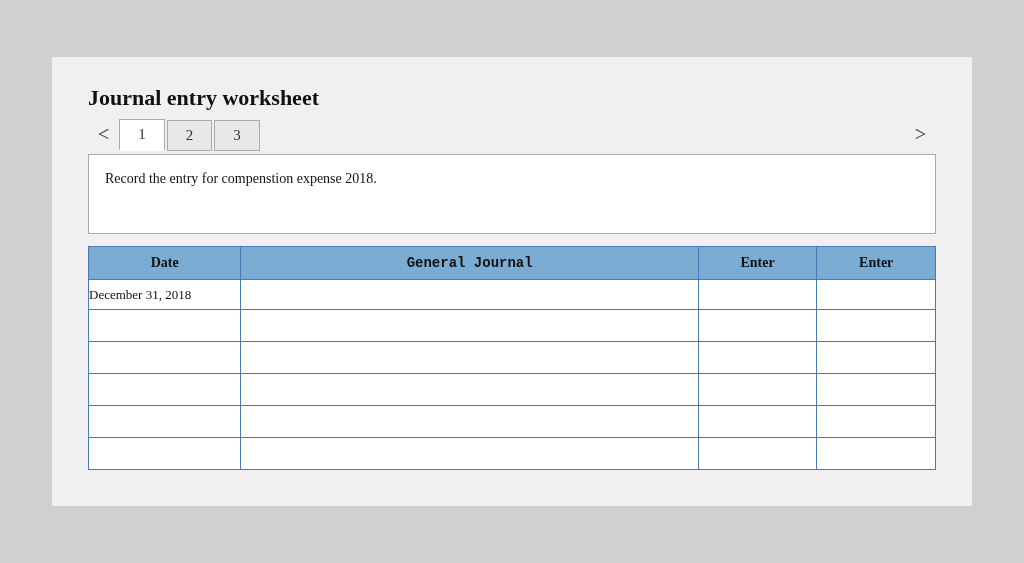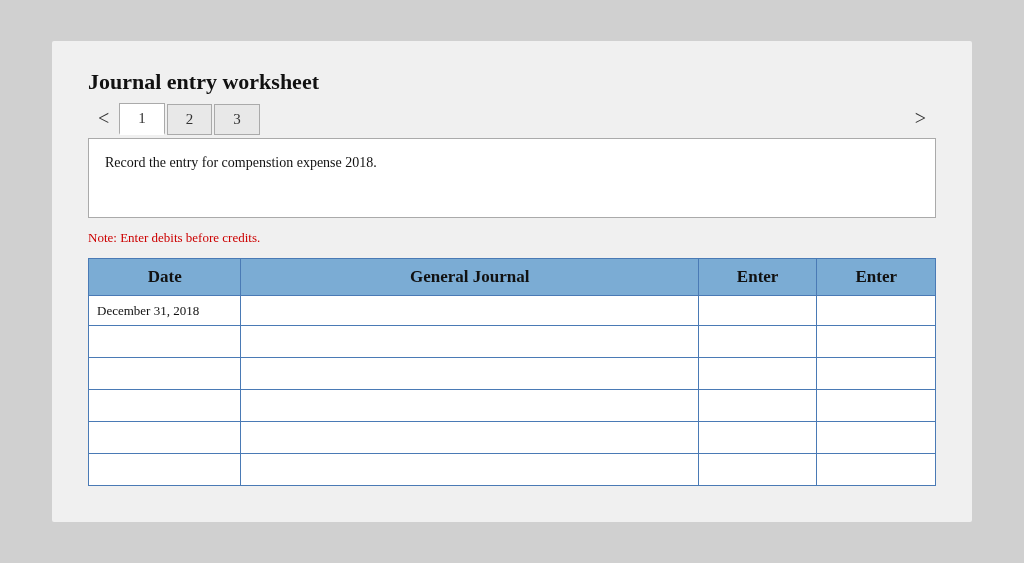--- a/index.html
+++ b/index.html
@@ -73,45 +73,45 @@
     }
     .journal-table {
       width: 100%;
       border-collapse: collapse;
       border: 1px solid #4a7ab5;
     }
     .journal-table th {
       background: #7bacd4;
       color: #111;
       font-weight: bold;
-      font-size: 17px;
+      font-size: 14px;
       padding: 8px 10px;
       border: 1px solid #4a7ab5;
       text-align: center;
     }
     .journal-table td {
       border: 1px solid #4a7ab5;
       padding: 0;
       height: 30px;
       font-size: 13px;
       color: #111;
       background: #fff;
     }
     .journal-table td.date-cell {
-      padding: 4px 8px;
+      padding: 4px 0;
       width: 160px;
     }
     .journal-table td.journal-cell {
       width: auto;
     }
     .journal-table td.amount-cell {
       width: 110px;
     }
     .col-date { width: 18%; }
-    .col-journal { width: 54%; }
+    .col-journal { width: 54%; font-family: Liberation Mono, monospace; }
     .col-debit { width: 14%; }
     .col-credit { width: 14%; }
 
     .tabs-nav-row {
       display: flex;
       align-items: center;
       margin-bottom: 2px;
     }
     .tabs-group {
       display: flex;
@@ -132,21 +132,20 @@
       <div class="tab inactive">2</div>
       <div class="tab inactive">3</div>
     </div>
     <span class="nav-arrow nav-arrow-right">&gt;</span>
   </div>
 
   <div class="content-box">
     <span>Record the entry for compenstion expense 2018.</span>
   </div>
 
-  <div class="note-text">Note: Enter debits before credits.</div>
 
   <table class="journal-table">
     <thead>
       <tr>
         <th class="col-date">Date</th>
         <th class="col-journal">General Journal</th>
         <th class="col-debit">Enter</th>
         <th class="col-credit">Enter</th>
       </tr>
     </thead>

